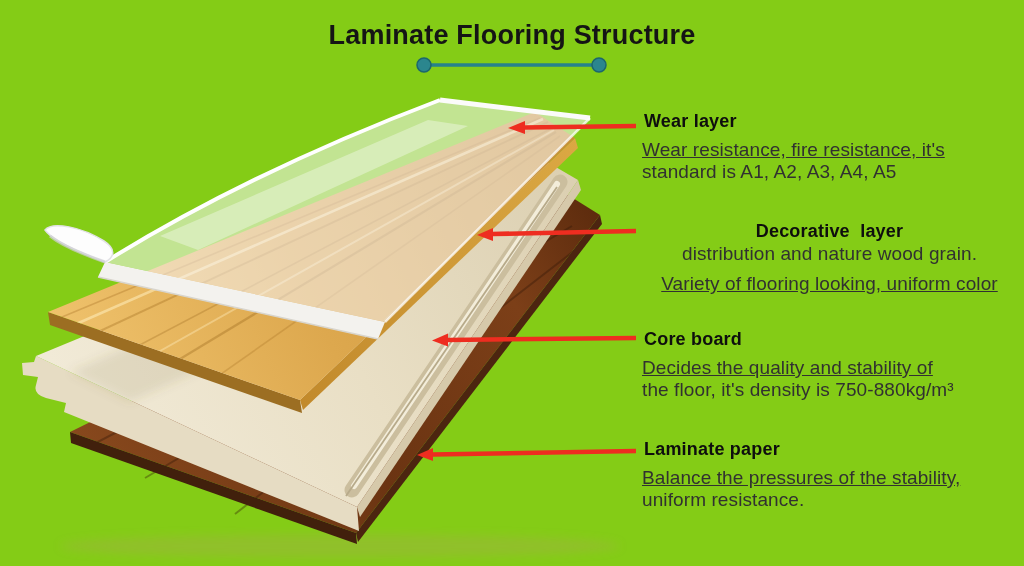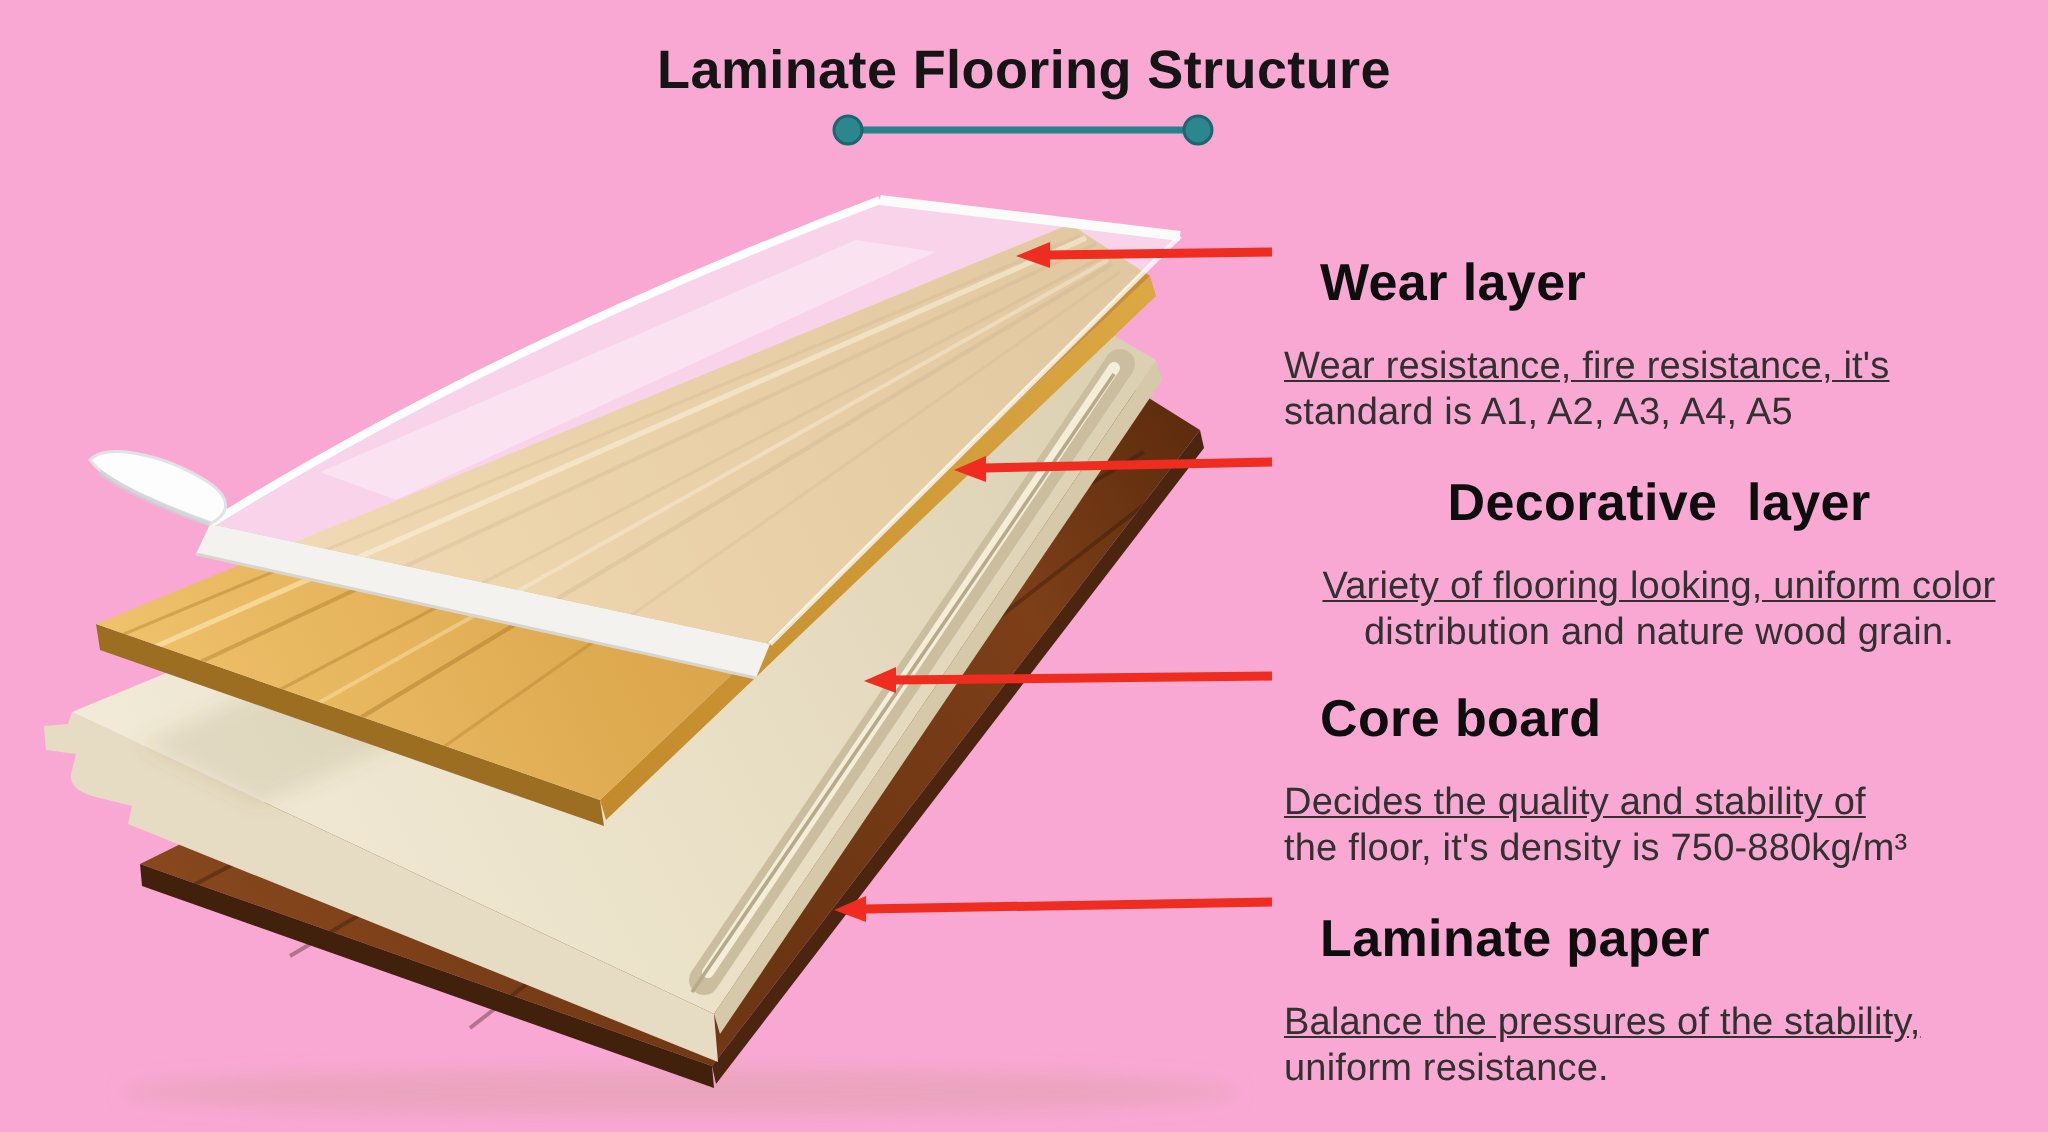--- a/index.html
+++ b/index.html
@@ -1,22 +1,22 @@
 <!DOCTYPE html>
 <html><head>
 <meta charset="utf-8">
 <style>
   html,body{margin:0;padding:0;background:#ffffff;}
-  .page{position:relative;width:1024px;height:566px;background:#f9a8d4;overflow:hidden;
+  .page{position:relative;width:1024px;height:566px;background:#84cc16;overflow:hidden;
         font-family:"Liberation Sans", sans-serif;}
   .page-title{position:absolute;top:20px;left:0;width:100%;text-align:center;
         font-size:27px;font-weight:bold;color:#151515;letter-spacing:.2px;}
   .illustration-svg{position:absolute;left:0;top:0;width:1024px;height:566px;}
   .label-block{position:absolute;left:642px;width:375px;}
-  .label-block h2{margin:18px;font-size:26px;font-weight:bold;color:#0e0e0e;
+  .label-block h2{margin:2px;font-size:18px;font-weight:bold;color:#0e0e0e;
         letter-spacing:.2px;white-space:pre;line-height:1.05;}
   .body-line{font-size:19px;line-height:22.5px;color:#313131;letter-spacing:.1px;}
   .body-line.first{margin-top:8px;text-decoration:underline;}
   .pos-1{top:110px;} .pos-2{top:220px;text-align:center;} .pos-3{top:328px;} .pos-4{top:438px;}
 </style>
 </head>
 <body>
 
 <div class="page">
 
@@ -133,22 +133,22 @@
   </svg>
 
   <div class="label-block pos-1">
     <h2>Wear layer</h2>
     <div class="body-line first">Wear resistance, fire resistance, it's</div>
     <div class="body-line">standard is A1, A2, A3, A4, A5</div>
   </div>
 
   <div class="label-block pos-2">
     <h2>Decorative  layer</h2>
+    <div class="body-line">distribution and nature wood grain.</div>
     <div class="body-line first">Variety of flooring looking, uniform color</div>
-    <div class="body-line">distribution and nature wood grain.</div>
   </div>
 
   <div class="label-block pos-3">
     <h2>Core board</h2>
     <div class="body-line first">Decides the quality and stability of</div>
     <div class="body-line">the floor, it's density is 750-880kg/m³</div>
   </div>
 
   <div class="label-block pos-4">
     <h2>Laminate paper</h2>

